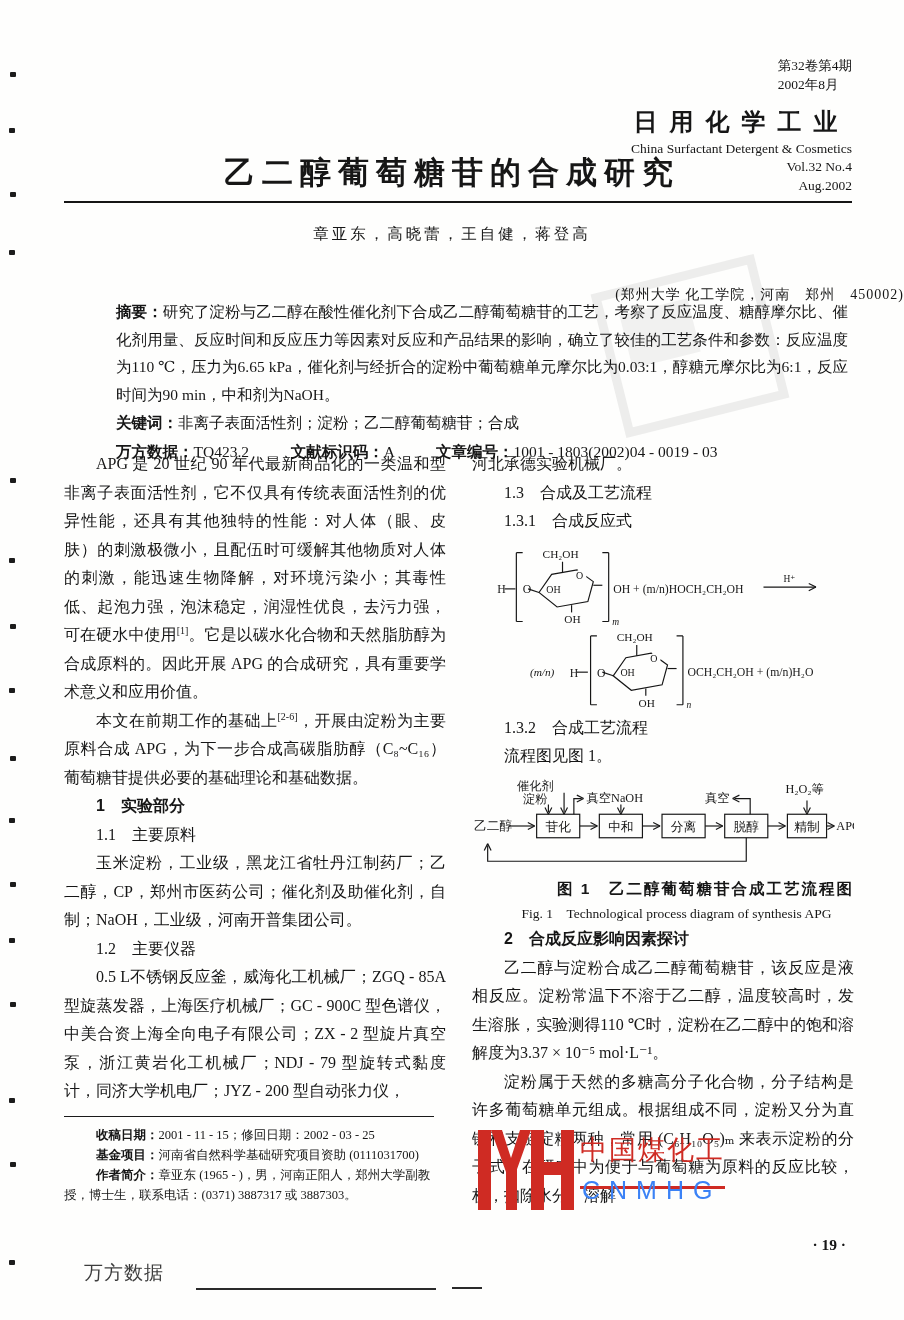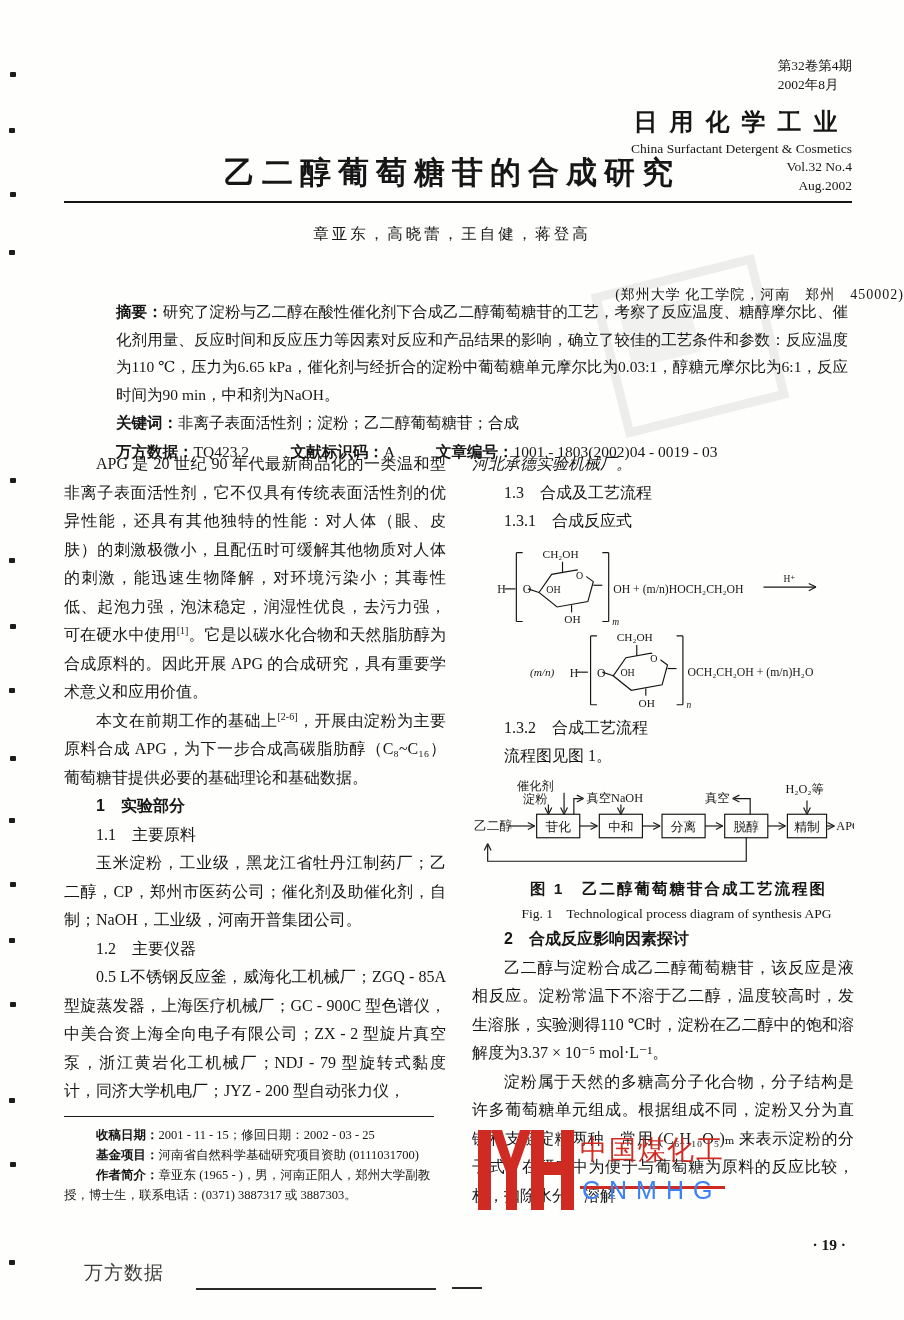--- a/index.html
+++ b/index.html
@@ -32,34 +32,34 @@
     font-size:15.5px;line-height:27.5px;text-align:justify;}
   .ab-label{font-weight:bold;font-family:"Liberation Sans","DejaVu Sans",sans-serif;}
   .meta-row{margin-top:1px;}
   .meta-row .gap{display:inline-block;width:34px;}
   
   .columns{position:absolute;left:64px;top:450px;width:790px;display:flex;gap:26px;}
   .col{font-size:16px;line-height:28.5px;text-align:justify;}
   .col-left{width:382px;}
   .col-right{width:382px;}
   .col p{margin:0;text-indent:2em;}
-  .col p.noindent{text-indent:0;font-style:italic;}
+  .col p.noindent{text-indent:0;}
   .h-bold{font-weight:bold;font-family:"Liberation Sans","DejaVu Sans",sans-serif;
     text-indent:0;margin:2px 0;}
   .h-sub{text-indent:0;margin:1px 0;}
   sup{font-size:10px;line-height:0;}
   
   .footnote-rule{width:370px;height:1.5px;background:#1a1a1a;margin:10px 0 8px 0;}
   .footnotes{font-size:12.5px;line-height:20px;text-align:left;}
   .footnotes div{text-indent:0;}
   .fn-label{font-weight:bold;font-family:"Liberation Sans","DejaVu Sans",sans-serif;padding-left:32px;}
   
   .chem-svg{display:block;margin:4px auto 2px auto;}
   .flow-svg{display:block;margin:6px auto 0 auto;}
-  .fig-cap-cn{text-align:center;font-weight:bold;font-size:15.5px;letter-spacing:2px;
+  .fig-cap-cn{text-align:right;font-weight:bold;font-size:15.5px;letter-spacing:2px;
     font-family:"Liberation Sans","DejaVu Sans",sans-serif;text-indent:0;margin-top:4px;}
   .fig-cap-en{text-align:center;font-size:13.5px;text-indent:0;line-height:22px;margin-bottom:4px;}
   svg text{fill:#161616;font-family:"Liberation Serif","DejaVu Serif",serif;}
   
   .cnmhg{position:absolute;left:478px;top:1124px;width:330px;height:100px;}
   .cnmhg-text-cn{position:absolute;left:102px;top:8px;font-size:27px;color:#cf2b23;
     letter-spacing:2px;border-bottom:3px solid #cf2b23;padding-bottom:18px;
     font-family:"Liberation Sans","DejaVu Sans",sans-serif;}
   .cnmhg-text-en{position:absolute;left:104px;top:52px;font-size:25px;color:#3b82f6;
     letter-spacing:9px;font-family:"Liberation Sans","DejaVu Sans",sans-serif;}

